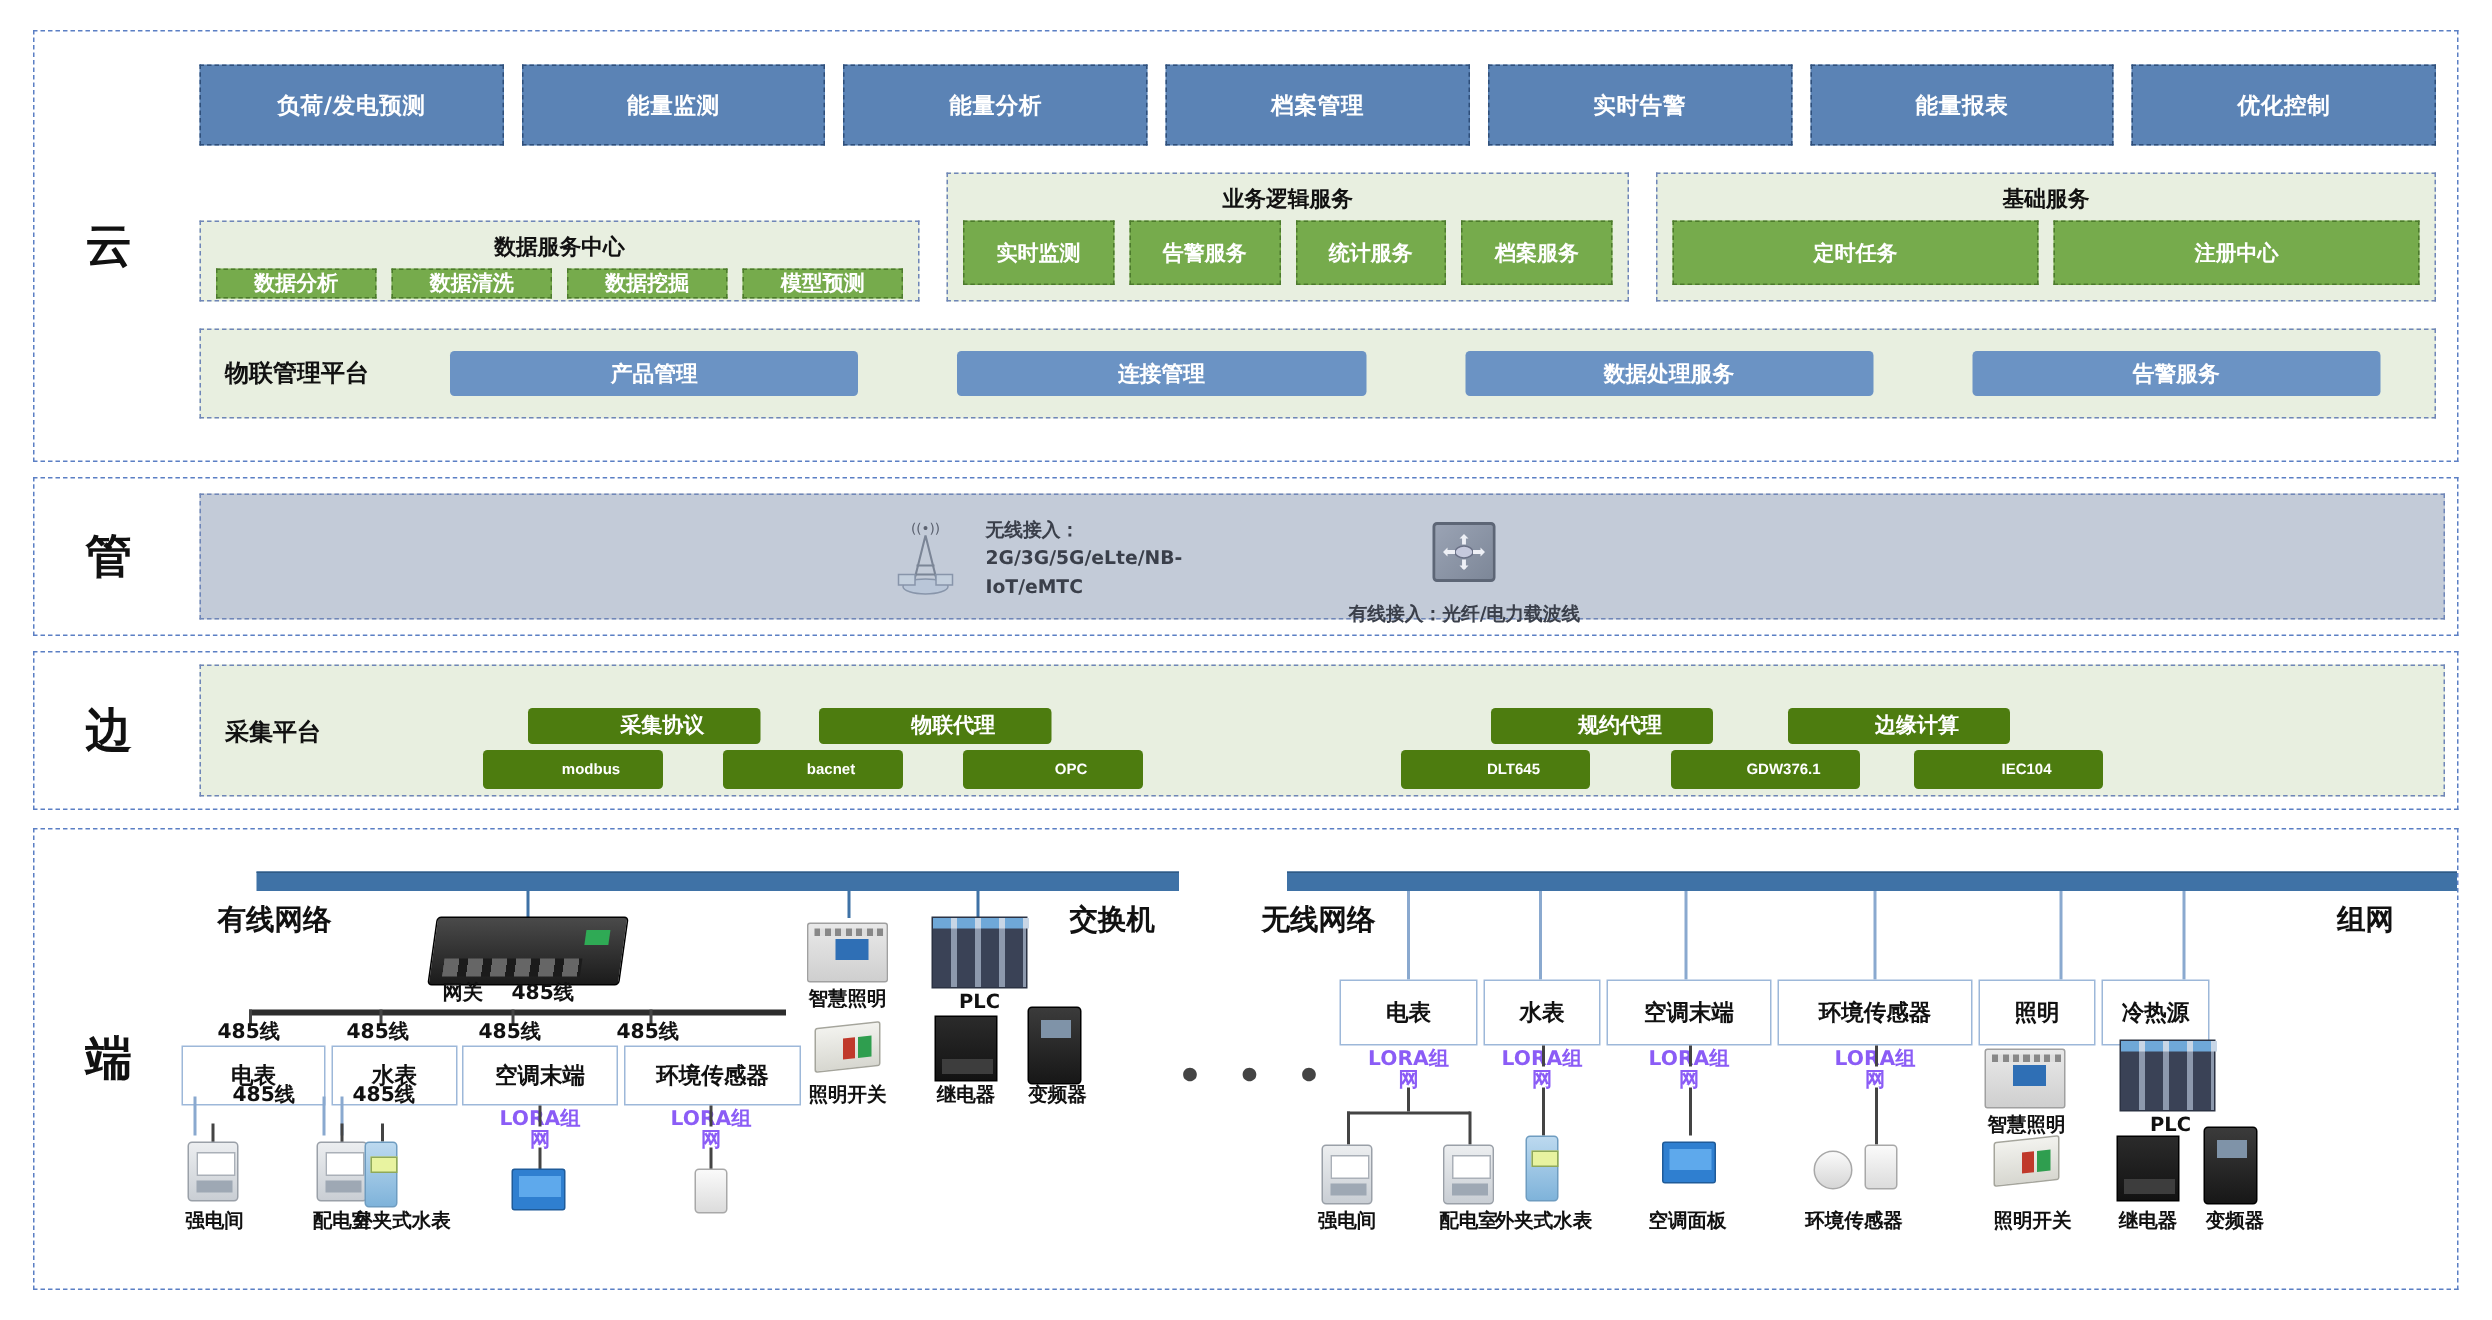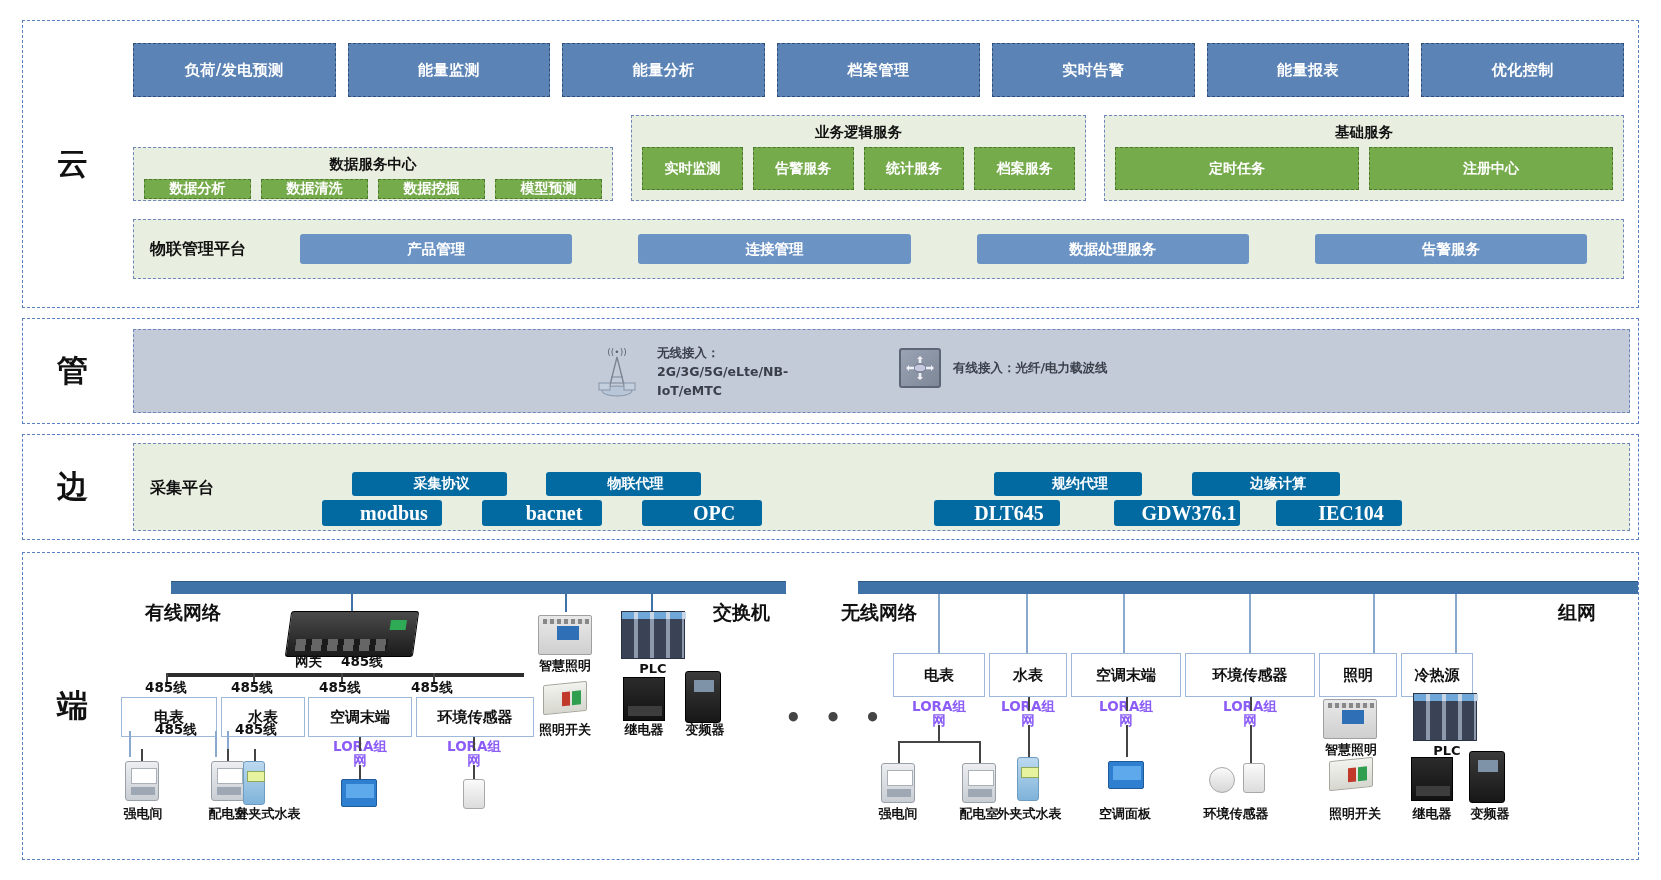--- a/index.html
+++ b/index.html
@@ -102,21 +102,21 @@
 
   
   #layer-pipe { left:22px; top:318px; width:1617px; height:106px; }
   .pipe-panel {
     position:absolute; left:10px; top:10px; right:8px; bottom:10px;
     background:#c3cbd8;
     border:1.5px dashed #6f86b8;
   }
   .pipe-entry { position:absolute; display:flex; align-items:center; gap:12px; }
   .pipe-entry.e1 { left:455px; top:14px; }
-  .pipe-entry.e2 { left:765px; top:18px; }
+  .pipe-entry.e2 { left:765px; top:18px;flex-direction:column; }
   .pipe-text {
     font-size:12.5px; line-height:1.5; color:#3a3f4a; font-weight:600;
     font-family:"DejaVu Sans", sans-serif; max-width:170px;
   }
   .tower-icon { width:56px; height:54px; position:relative; }
   .eth-icon {
     width:42px; height:40px;
     background:linear-gradient(135deg,#9aa3b4,#7d8798);
     border:2px solid #5d6676;
     border-radius:3px;
@@ -130,29 +130,29 @@
     background:#e8efe0;
     border:1.5px dashed #6f86b8;
   }
   .edge-title {
     position:absolute; left:16px; top:34px;
     font-size:16px; font-weight:700; color:#111;
     font-family:"DejaVu Sans", sans-serif;
   }
   .e-chip {
     position:absolute;
-    background:#0369a1;
+    background:#4d7c0f;
     border-radius:3px;
     display:flex; align-items:center; justify-content:center;
     color:#fff; font-weight:700;
-    font-family:Liberation Serif, serif;
+    font-family:Liberation Sans, sans-serif;
     padding-left:24px;
   }
   .e-top { height:24px; font-size:14px; }
-  .e-bot { height:26px; font-size:20px; }
+  .e-bot { height:26px; font-size:10px; }
 
   
   #layer-device { left:22px; top:552px; width:1617px; height:308px; }
   .dev-body { position:relative; width:100%; height:100%; }
 
   .net-title {
     position:absolute;
     font-size:19px; font-weight:700; color:#111;
     font-family:"DejaVu Sans", sans-serif;
   }

